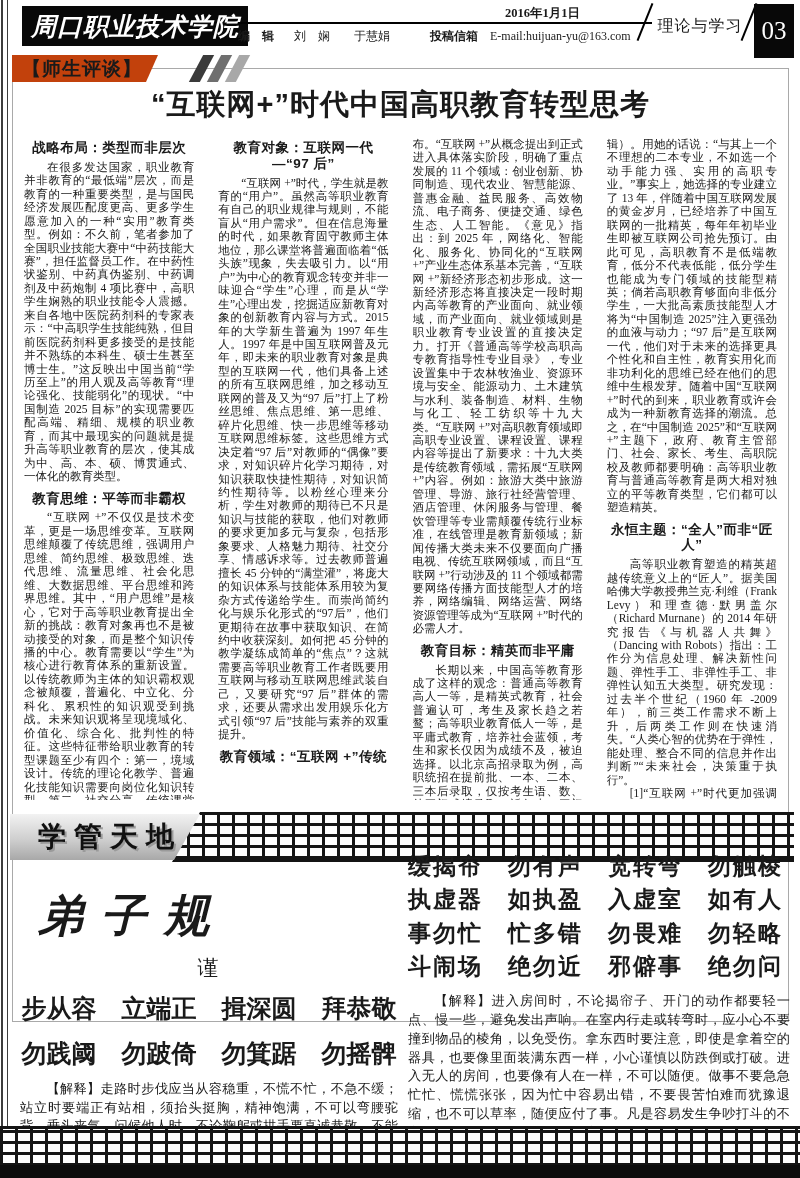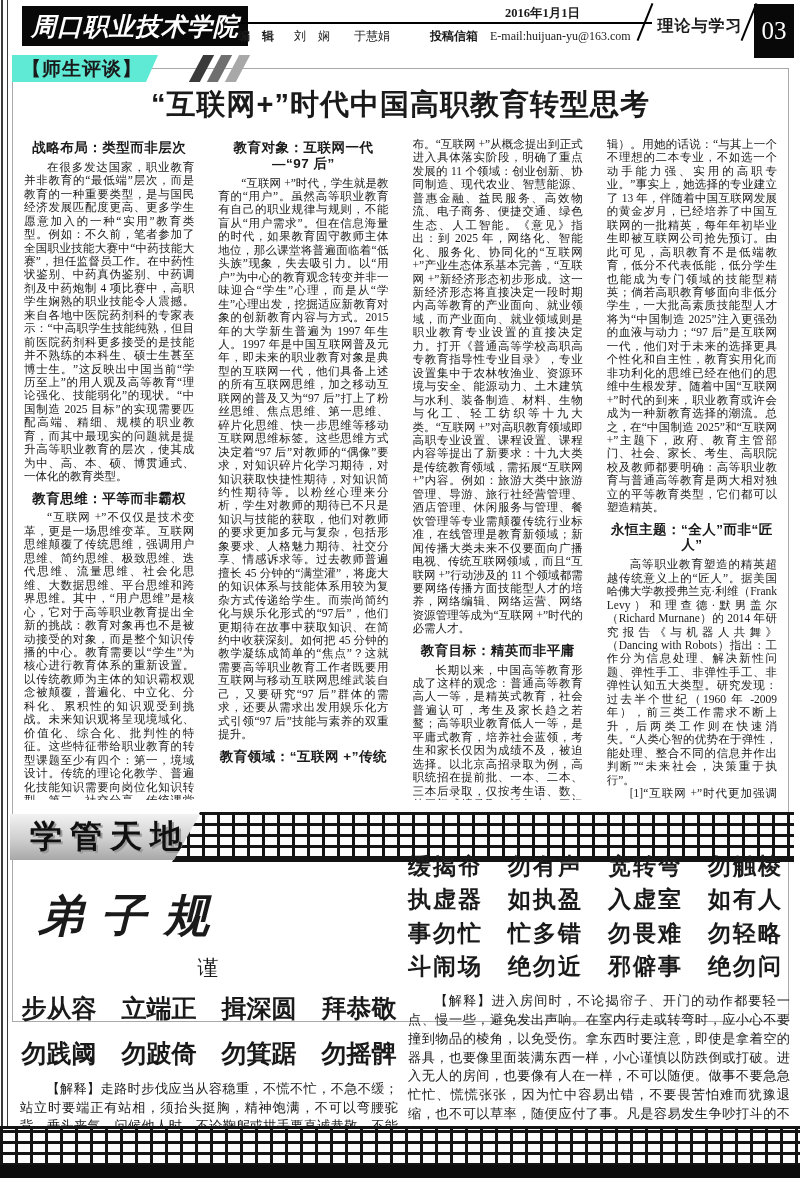--- a/index.html
+++ b/index.html
@@ -12,29 +12,29 @@
   
   .masthead{position:absolute;left:22px;top:6px;width:226px;height:40px;background:#080808;
             color:#fff;display:flex;align-items:center;justify-content:center;
             font-weight:700;font-size:25px;letter-spacing:1px;font-style:italic;}
   .date{position:absolute;left:505px;top:5px;font-size:12.5px;font-weight:700;}
   .head-rule{position:absolute;left:238px;top:22px;width:414px;height:2px;background:#000;}
   .editor-row{position:absolute;left:238px;top:28px;width:460px;font-size:12px;white-space:nowrap;}
   .editor-row b{font-weight:700;}
   .section-label{position:absolute;left:648px;top:8px;width:104px;height:36px;
                  display:flex;align-items:center;justify-content:center;
-                 font-size:16px;font-weight:700;letter-spacing:1px;}
+                 font-size:16px;font-weight:400;letter-spacing:1px;}
   .slash{position:absolute;top:2px;width:2px;height:40px;background:#000;transform:rotate(22deg);}
   .slash.l{left:644px;}
   .slash2{position:absolute;top:2px;left:748px;width:2px;height:40px;background:#000;transform:rotate(22deg);}
   .page-num{position:absolute;left:754px;top:4px;width:40px;height:54px;background:#080808;
             color:#fff;display:flex;align-items:center;justify-content:center;
             font-size:25px;font-family:"Liberation Serif",serif;}
   
-  .col-head{position:absolute;left:12px;top:55px;height:27px;background:#5eead4;
+  .col-head{position:absolute;left:12px;top:55px;height:27px;background:#c2410c;
             padding:0 16px 0 10px;display:flex;align-items:center;
             font-size:19px;font-weight:800;letter-spacing:1px;
             clip-path:polygon(0 0,100% 0,calc(100% - 12px) 100%,0 100%);z-index:3;}
   .stripe{position:absolute;top:55px;width:11px;height:27px;transform:skewX(-28deg);z-index:3;}
   .s1{left:196px;background:#3a3a3a;}
   .s2{left:214px;background:#6f6f6f;}
   .s3{left:232px;background:#a8a8a8;}
   
   .article-box{position:absolute;left:12px;top:68px;width:777px;height:954px;
                border:1.5px solid #a9a9a9;background:#fff;box-sizing:border-box;}
@@ -43,22 +43,22 @@
   .cols{display:flex;gap:24px;margin:13px 11px 0;height:662px;overflow:hidden;}
   .col{flex:1;min-width:0;font-size:11.5px;line-height:1.17;text-align:justify;overflow:hidden;}
   .col h3{font-size:13.5px;font-weight:800;text-align:center;margin:7px 0 5px;
           font-family:"Liberation Sans","DejaVu Sans",sans-serif;letter-spacing:0.5px;}
   .col h3:first-child{margin-top:2px;}
   .col p{margin:0;text-indent:2em;}
   .col p.cont{text-indent:0;}
   
   .banner-label{position:absolute;left:10px;top:814px;width:190px;height:46px;
                 background:linear-gradient(180deg,#f2f2f2 0%,#cfcfcf 55%,#a8a8a8 100%);
-                display:flex;align-items:center;padding-left:20px;box-sizing:border-box;
-                font-size:32px;font-weight:800;letter-spacing:8px;color:#101010;
+                display:flex;align-items:center;padding-left:28px;box-sizing:border-box;
+                font-size:28px;font-weight:800;letter-spacing:8px;color:#101010;
                 text-shadow:2px 2px 0 #9a9a9a;
                 clip-path:polygon(0 0,100% 0,calc(100% - 26px) 100%,0 100%);z-index:2;}
   .lattice{background-color:#fdfdfd;
            background-image:
              repeating-linear-gradient(90deg,#141414 0 3px,transparent 3px 15px),
              repeating-linear-gradient(0deg,#141414 0 3px,transparent 3px 11px);}
   .lattice-banner{position:absolute;left:172px;top:812px;width:622px;height:50px;
                   border-top:3px solid #141414;border-bottom:3px solid #141414;box-sizing:border-box;
                   clip-path:polygon(28px 0,100% 0,100% 100%,0 100%);}
   

